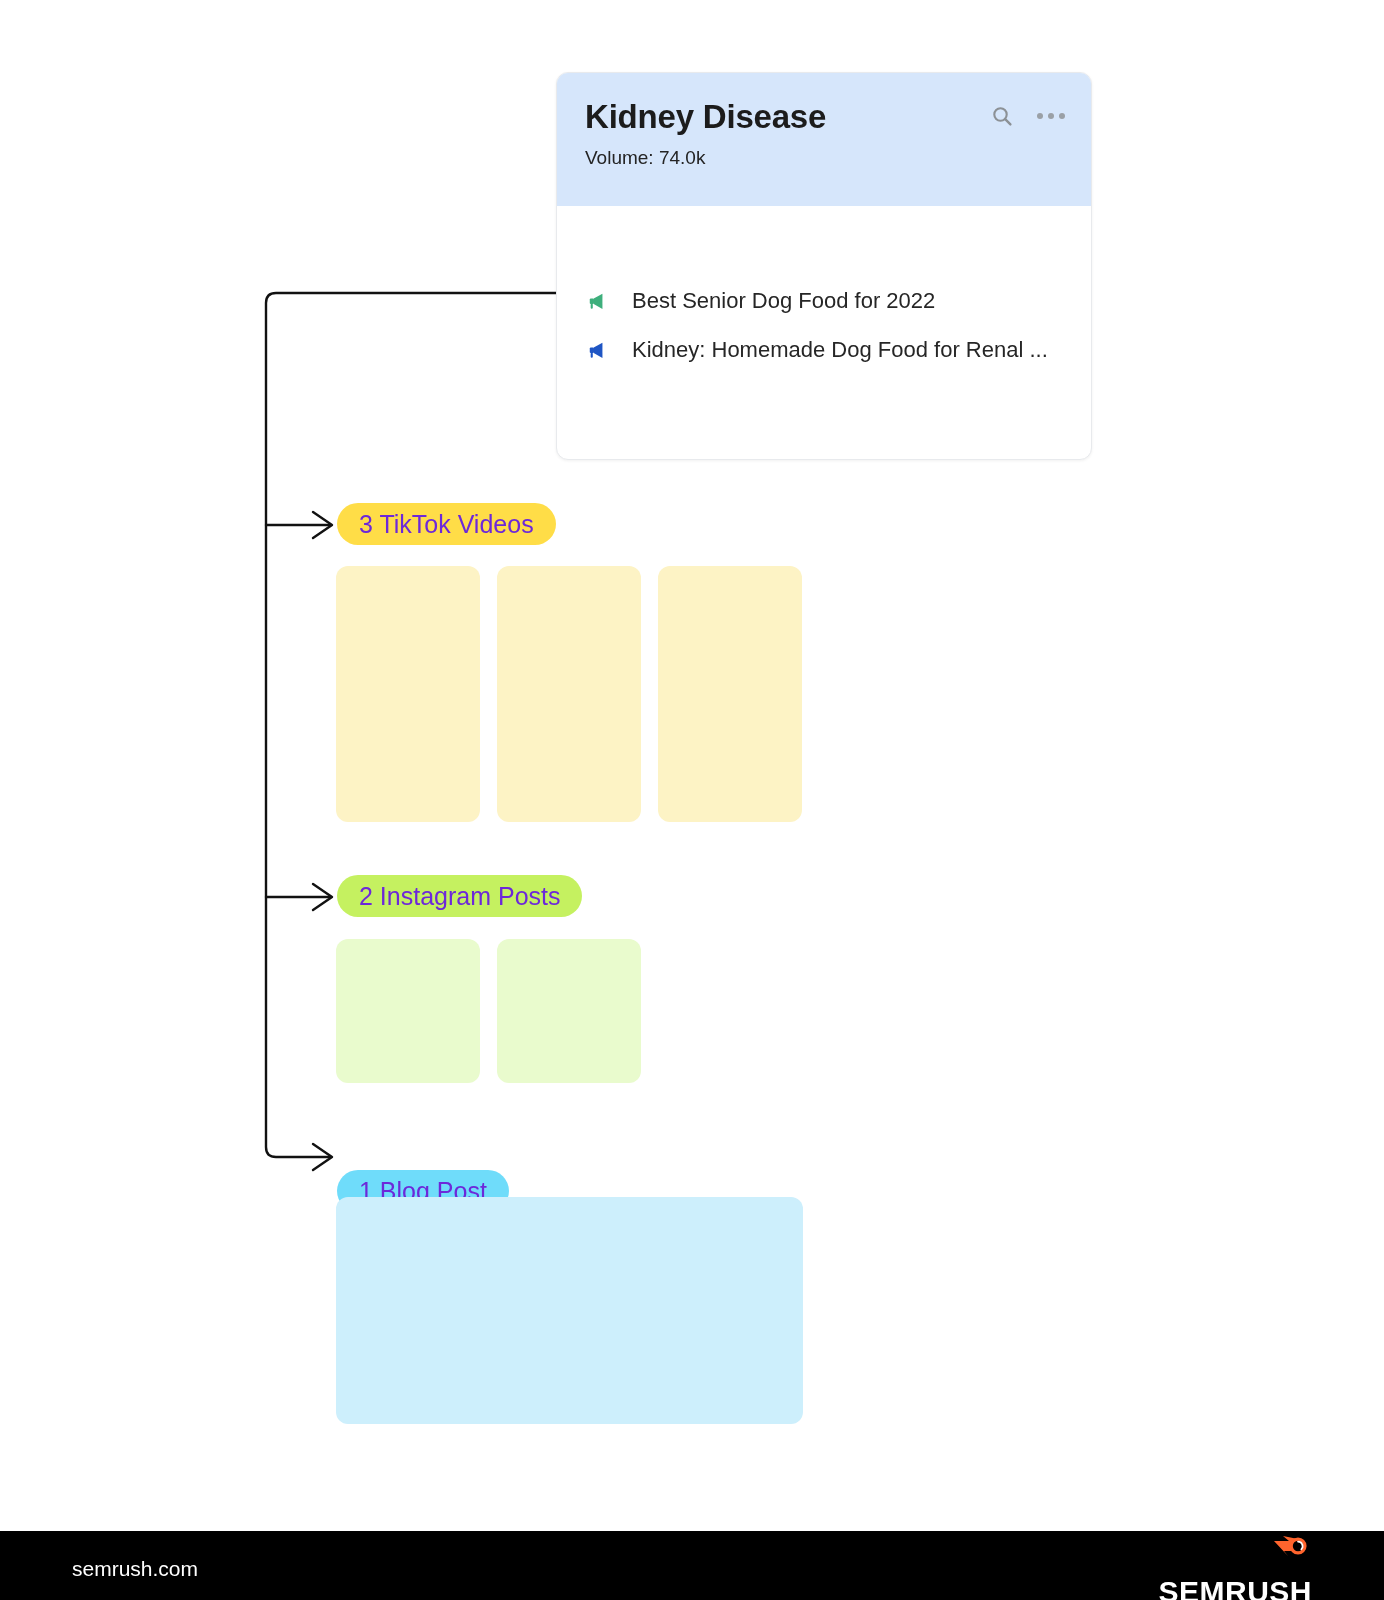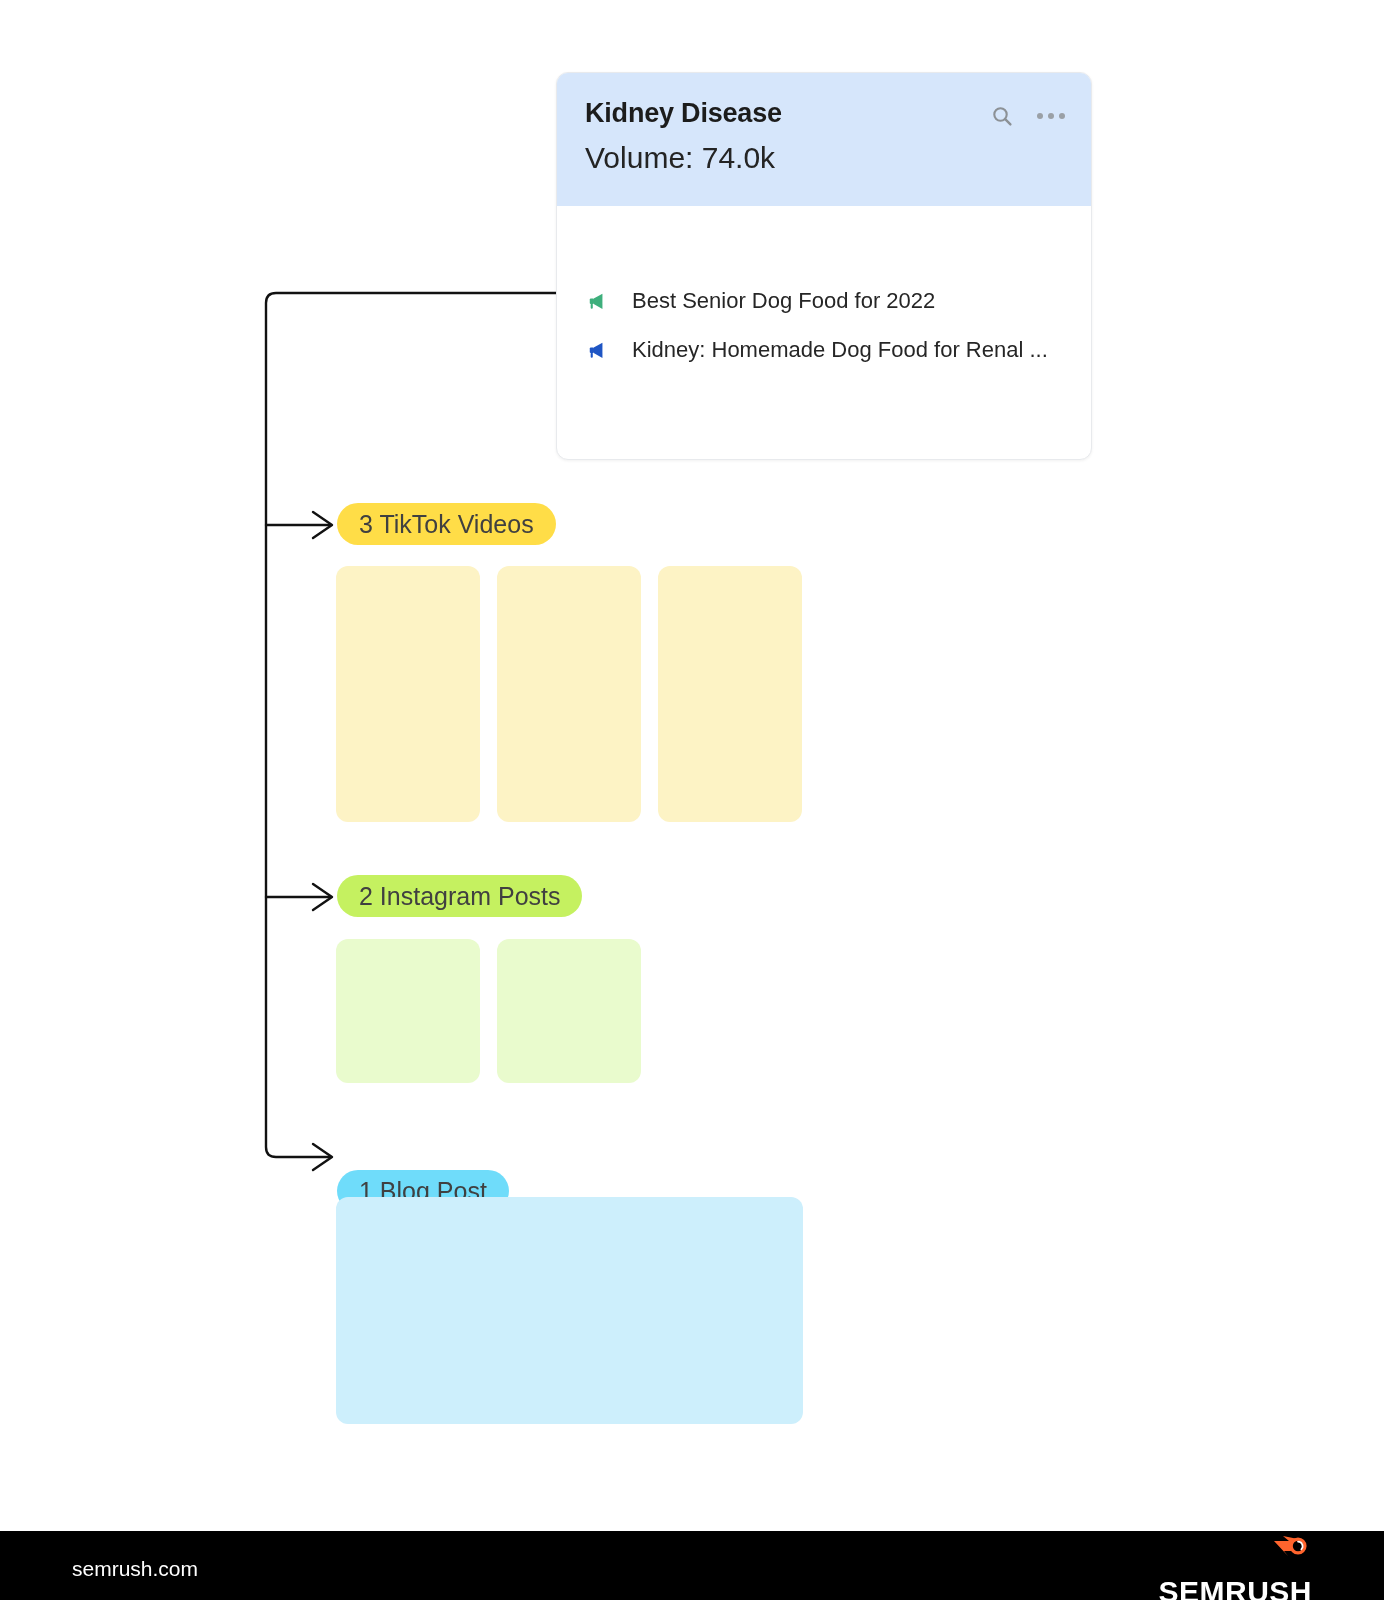--- a/index.html
+++ b/index.html
@@ -30,29 +30,29 @@
     box-sizing: border-box;
   }
   .kw-card-header {
     background: #d6e6fb;
     height: 133px;
     padding: 26px 28px 0 28px;
     box-sizing: border-box;
     position: relative;
   }
   .kw-title {
-    font-size: 27px;
+    font-size: 33px;
     font-weight: bold;
     color: #1c1c1c;
     letter-spacing: -0.2px;
     line-height: 1.1;
   }
   .kw-volume {
     margin-top: 12px;
-    font-size: 30px;
+    font-size: 19px;
     color: #242424;
     font-weight: 400;
   }
   .kw-actions {
     position: absolute;
     right: 26px;
     top: 30px;
     display: flex;
     align-items: center;
     gap: 22px;
@@ -107,21 +107,21 @@
     pointer-events: none;
   }
 
   
   .pill {
     position: absolute;
     display: inline-flex;
     align-items: center;
     border-radius: 999px;
     font-size: 25px;
-    color: #404040;
+    color: #6d28d9;
     padding: 0 22px;
     height: 42px;
     white-space: nowrap;
     cursor: pointer;
   }
   .pill-tiktok    { left: 337px; top: 503px; background: #ffdd47; }
   .pill-instagram { left: 337px; top: 875px; background: #c5f160; }
   .pill-blog      { left: 337px; top: 1170px; background: #6fdcfa; }
 
   

